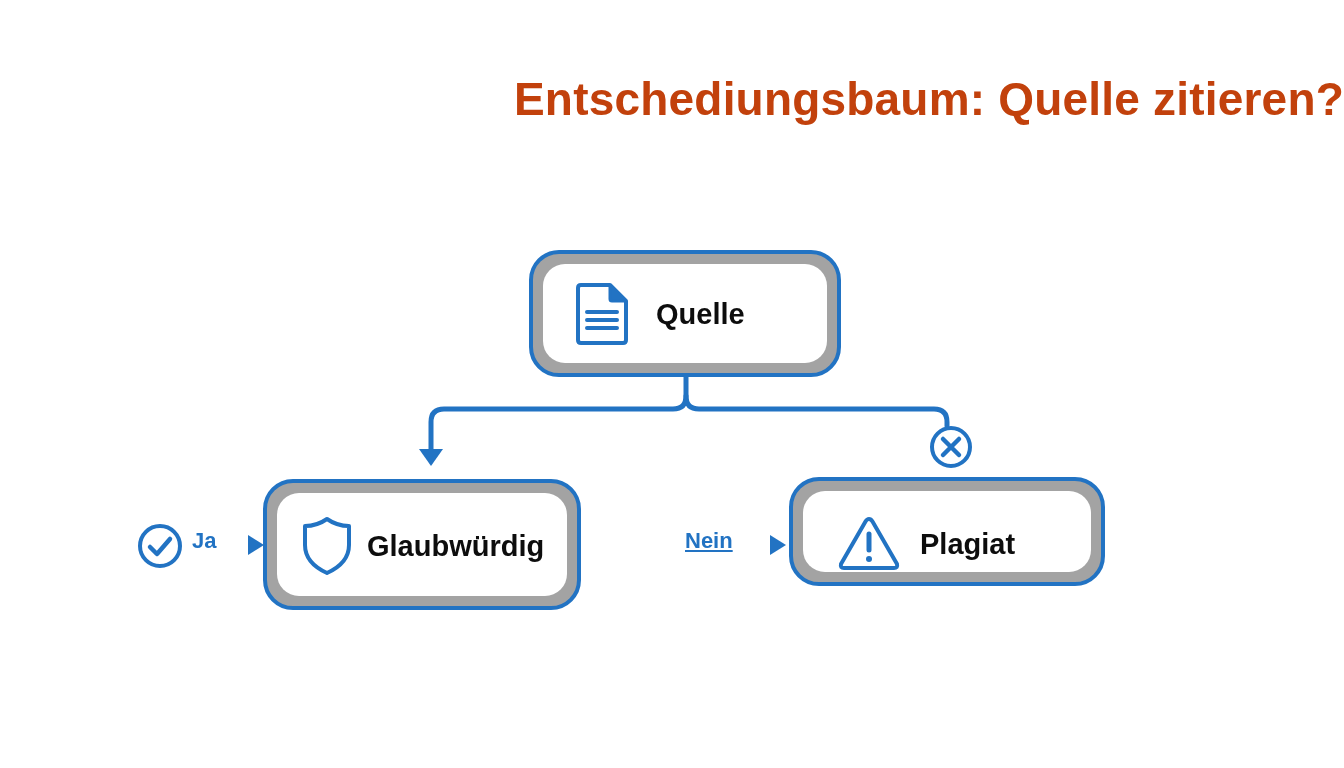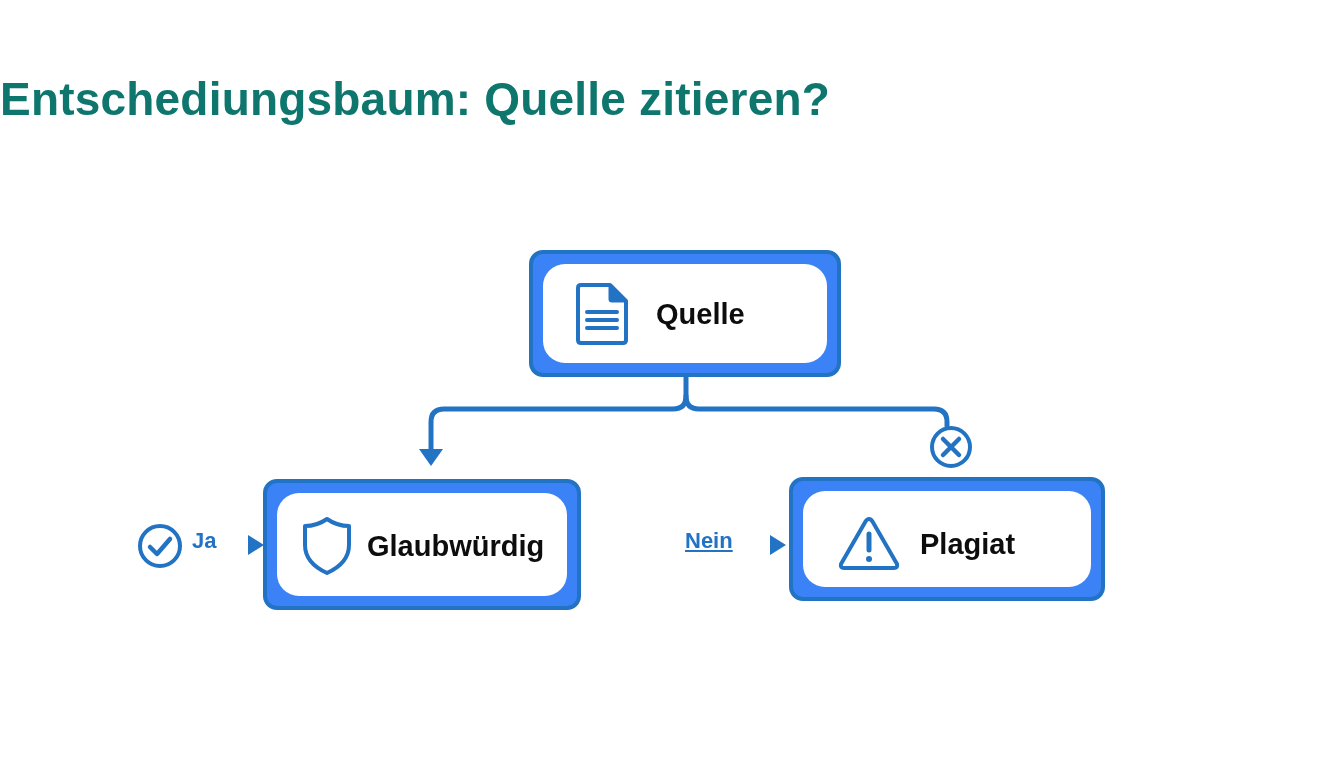--- a/index.html
+++ b/index.html
@@ -1,26 +1,26 @@
 <!DOCTYPE html>
 <html><head>
   <meta charset="utf-8">
   <style>
     html, body { margin: 0; padding: 0; }
     body {
       width: 1344px; height: 768px; background: #ffffff; position: relative; overflow: hidden;
       font-family: "Liberation Sans", sans-serif;
     }
     .title {
-      position: absolute; left: 0; width: 1344px; top: 72px; text-align: left;
-      font-size: 46px; font-weight: bold; color: #0f766e; letter-spacing: 0.2px;
+      position: absolute; left: 0; width: 1344px; top: 72px; text-align: right;
+      font-size: 46px; font-weight: bold; color: #c2410c; letter-spacing: 0.2px;
     }
     .node {
       position: absolute; box-sizing: border-box;
-      border: 4px solid #2273c3; border-radius: 14px; background: #3b82f6;
+      border: 4px solid #2273c3; border-radius: 30px; background: #a3a3a3;
     }
     .node .inner {
       position: absolute; left: 10px; top: 10px; right: 10px; bottom: 10px;
       background: #ffffff; border-radius: 22px;
     }
     .node .label {
       position: absolute; font-weight: bold; color: #0d0d0d; font-size: 29px;
     }
     .node .icon { position: absolute; }
     .branch-label {
@@ -71,21 +71,21 @@
     <path d="M26 4 Q36 11 48 11 L48 30 Q48 48 26 58 Q4 48 4 30 L4 11 Q16 11 26 4 Z" fill="none" stroke="#2273c3" stroke-width="4" stroke-linejoin="round"></path>
   </svg>
   <div class="label" style="left:100px;top:47px;">Glaubwürdig</div>
 </div>
 
 <div class="branch-label" style="left:685px;top:528px;text-decoration:underline;">Nein</div>
 <svg width="18" height="22" style="position:absolute;left:769px;top:534px;">
   <polygon points="1,1 17,11 1,21" fill="#2273c3"></polygon>
 </svg>
 
-<div class="node" style="left:789px;top:477px;width:316px;height:124px;">
+<div class="node" style="left:789px;top:477px;width:316px;height:109px;">
   <div class="inner"></div>
   <svg class="icon" width="66" height="60" style="left:43px;top:33px;">
     <path d="M33 5 Q35 5 36.5 7.5 L61 50 Q62 54 58 54 L8 54 Q4 54 5 50 L29.5 7.5 Q31 5 33 5 Z" fill="none" stroke="#2273c3" stroke-width="4" stroke-linejoin="round"></path>
     <path d="M33 20 L33 36" stroke="#2273c3" stroke-width="5" stroke-linecap="round"></path>
     <circle cx="33" cy="45" r="3" fill="#2273c3"></circle>
   </svg>
   <div class="label" style="left:127px;top:47px;">Plagiat</div>
 </div>
 
 </body></html>

